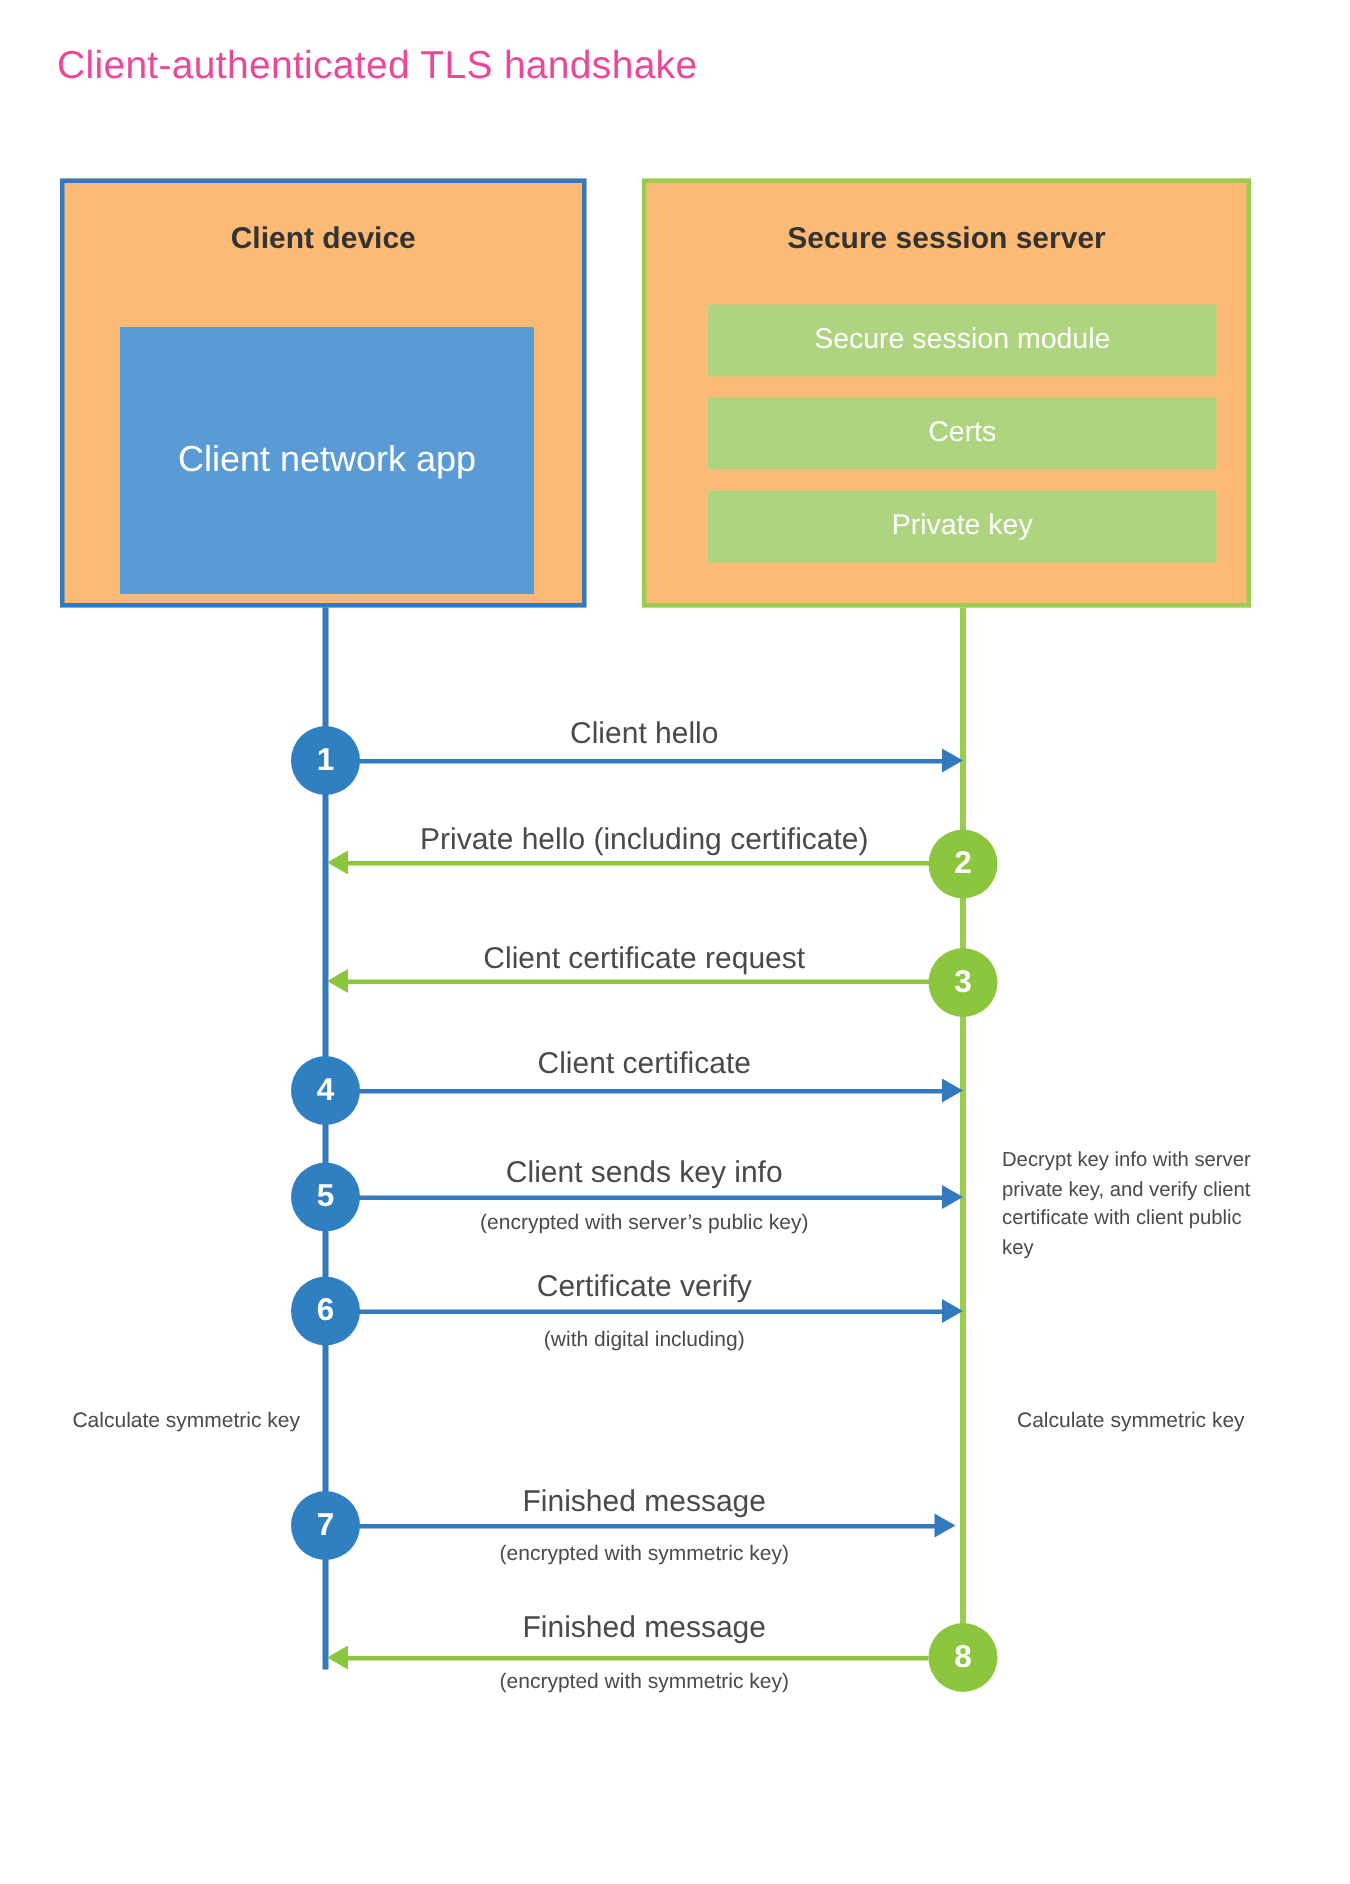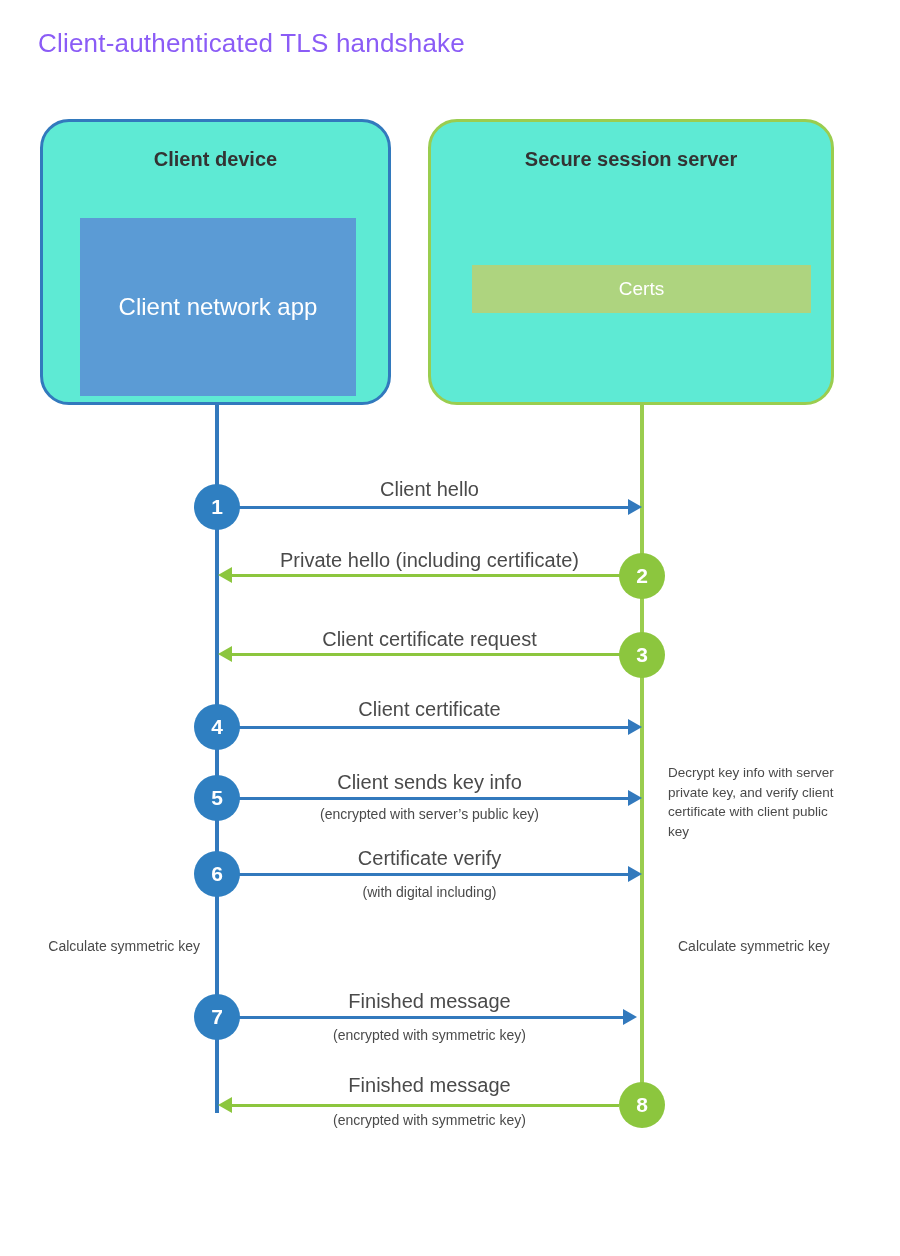--- a/index.html
+++ b/index.html
@@ -14,31 +14,30 @@
     font-family: "Liberation Sans", sans-serif;
     color: #3b3b3b;
     overflow: hidden;
   }
   #page-title {
     position: absolute;
     left: 38px;
     top: 28px;
     font-size: 26px;
     font-weight: 400;
-    color: #8b5cf6;
+    color: #ec4899;
     letter-spacing: 0.2px;
     white-space: nowrap;
   }
 
   
   .entity-box {
     position: absolute;
-    background: #5eead4;
+    background: #fdba74;
     box-sizing: border-box;
-    border-radius: 29px;
   }
   #client-box {
     left: 40px;
     top: 119px;
     width: 351px;
     height: 286px;
     border: 3px solid #3279bd;
   }
   #server-box {
     left: 428px;
@@ -204,21 +203,23 @@
 
 <div id="page-title">Client-authenticated TLS handshake</div>
 
 <div id="client-box" class="entity-box">
   <div class="entity-title">Client device</div>
   <div id="client-app-block">Client network app</div>
 </div>
 
 <div id="server-box" class="entity-box">
   <div class="entity-title">Secure session server</div>
+  <div id="server-block-0" class="server-block">Secure session module</div>
   <div id="server-block-1" class="server-block">Certs</div>
+  <div id="server-block-2" class="server-block">Private key</div>
 </div>
 
 <div id="client-lifeline" class="lifeline"></div>
 <div id="server-lifeline" class="lifeline"></div>
 
 <div class="msg-label" style="left:217px; top:478px; width:425px;">Client hello</div>
 <div class="msg-line to-server" style="left:217px; top:506px; width:415px;"></div>
 <div class="arrow-head right" style="left:628px; top:499px;"></div>
 <div class="step-circle client-side" style="top:484px;">1</div>
 

